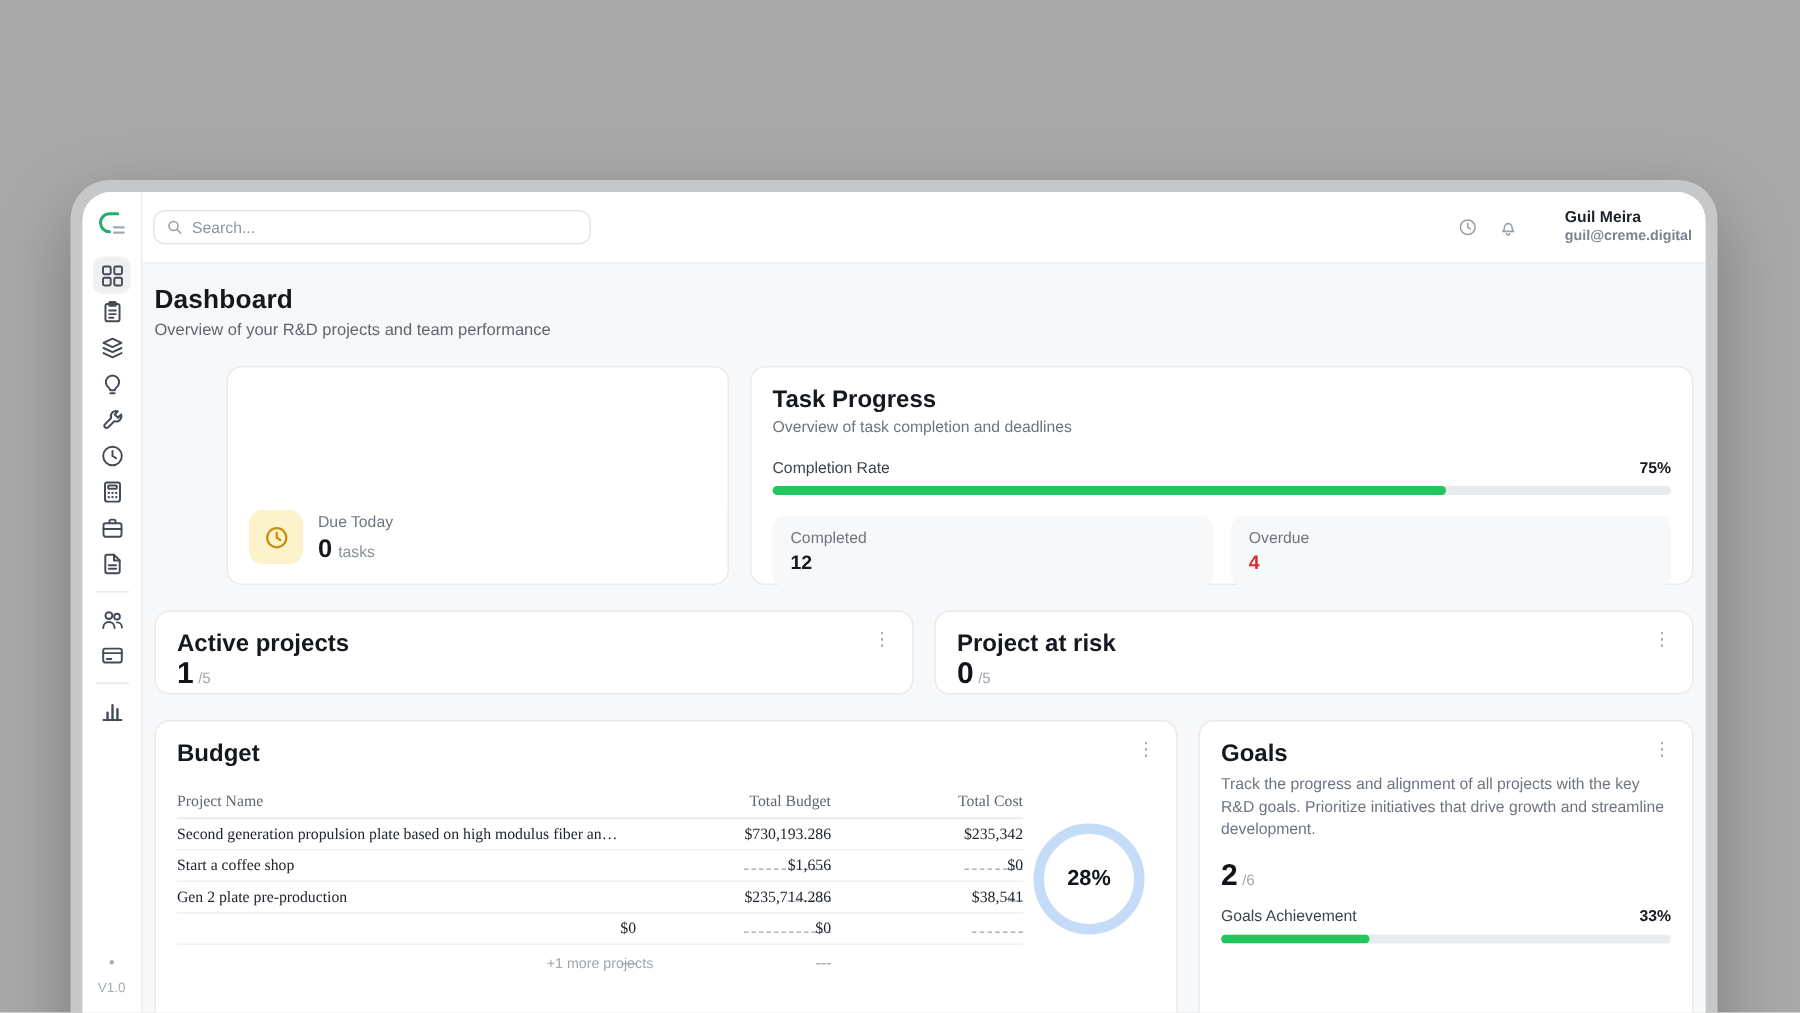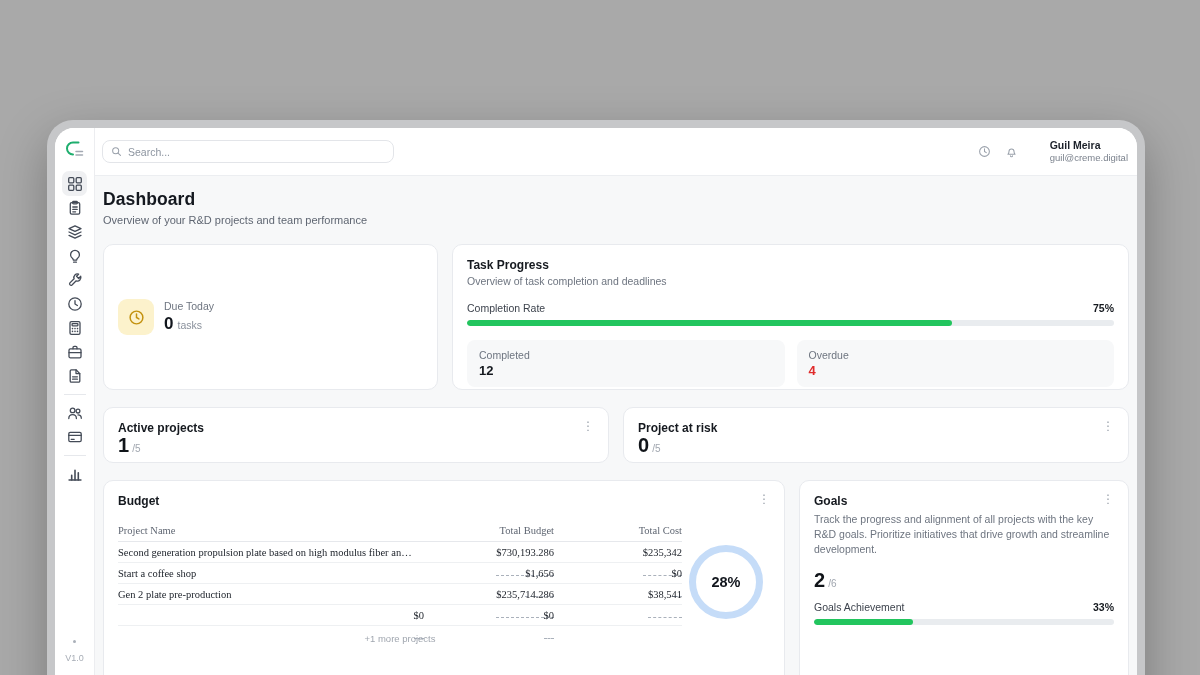--- a/index.html
+++ b/index.html
@@ -61,40 +61,40 @@
     border:none; outline:none; flex:1; font-size:10.5px; color:#374151;
     font-family:inherit; background:transparent;
   }
   .search input::placeholder{ color:#8d95a0; }
   .topbar-right{ margin-left:auto; display:flex; align-items:center; gap:9px; }
   .icon-btn{ background:none; border:none; cursor:pointer; width:18px; height:18px;
     display:flex; align-items:center; justify-content:center; padding:0; }
   .icon-btn svg{ width:13px; height:13px; stroke:#9aa1ab; fill:none; stroke-width:1.3; stroke-linecap:round; stroke-linejoin:round; }
   .user{ margin-left:20px; cursor:pointer; padding-right:2px; }
   .user .name{ font-size:10.5px; font-weight:bold; color:#1c212a; line-height:1.25; }
-  .user .email{ font-size:9.5px; color:#7b828d; line-height:1.2; }
+  .user .email{ font-size:9.5px; color:#7b828d; line-height:1.2;font-weight:bold; }
   
   .content{ flex:1; background:var(--content-bg); padding:13px 8px 0; overflow:hidden; }
   .page-title{ font-size:17.5px; font-weight:bold; color:#14181f; letter-spacing:.1px; }
   .page-sub{ font-size:11px; color:#5f6672; margin-top:4px; }
   .row{ display:flex; gap:14px; }
   .row1{ margin-top:18px; height:146px; }
   .row2{ margin-top:17px; height:56px; }
   .row3{ margin-top:17px; height:230px; }
   .card{
     background:#fff; border:1px solid var(--border); border-radius:10px;
     padding:13px 14px; position:relative;
   }
-  .card-title{ font-size:12px; font-weight:bold; color:#15191f; }
+  .card-title{ font-size:16px; font-weight:bold; color:#15191f; }
   .card-sub{ font-size:10.5px; color:#6e7580; margin-top:3px; }
   .kebab{ position:absolute; top:10px; right:10px; background:none; border:none;
     cursor:pointer; color:#9aa1ab; font-size:12px; line-height:1; padding:2px 4px; }
   .kebab::before{ content:"\22EE"; }
   
-  .due-card{ flex:0 0 335px; display:flex; align-items:center; gap:10px; }
+  .due-card{ flex:0 0 335px; display:flex; align-items:flex-end; gap:10px;margin-left:48px; }
   .due-icon{ width:36px; height:36px; border-radius:9px; background:var(--amber-bg);
     display:flex; align-items:center; justify-content:center; }
   .due-icon svg{ width:17px; height:17px; stroke:var(--amber-icon); fill:none; stroke-width:1.4; stroke-linecap:round; }
   .due-label{ font-size:10.5px; color:#6e7580; }
   .due-value-row{ display:flex; align-items:baseline; gap:4px; margin-top:2px; }
   .due-value{ font-size:17px; font-weight:bold; color:#12161d; }
   .due-unit{ font-size:10.5px; color:#8a919c; }
   
   .tp-card{ flex:1; }
   .tp-rate-row{ display:flex; justify-content:space-between; align-items:center; margin-top:15px; }

